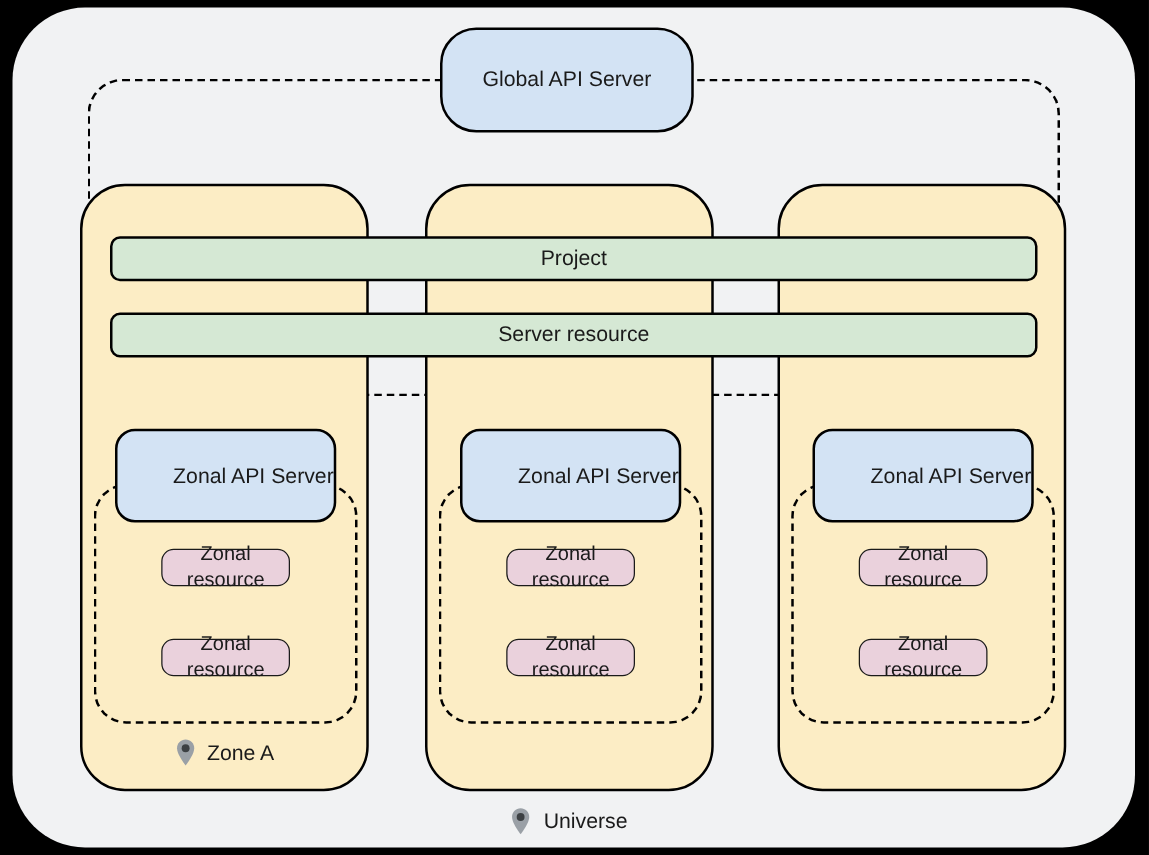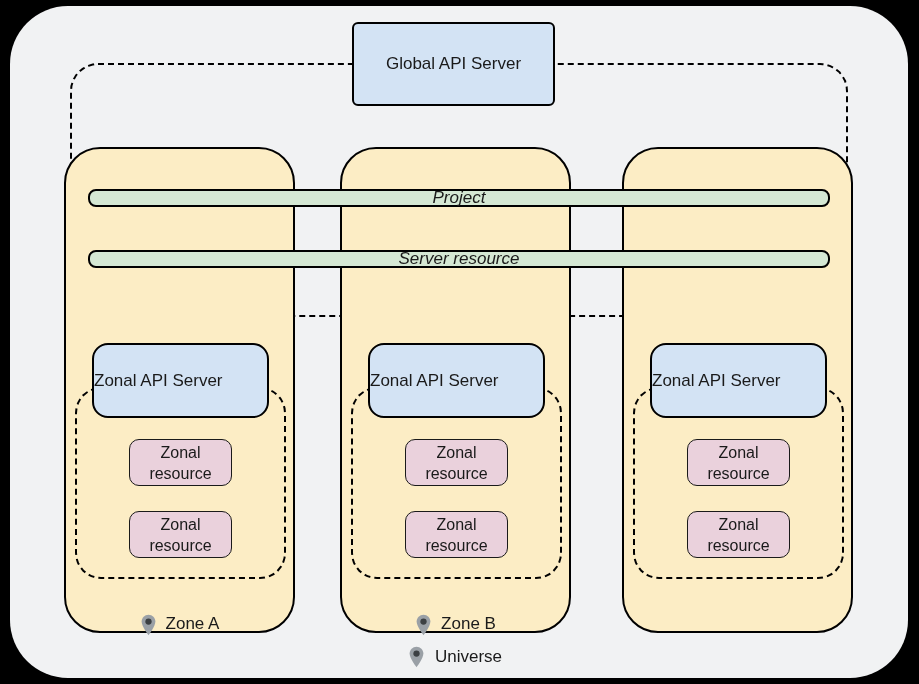--- a/index.html
+++ b/index.html
@@ -49,44 +49,43 @@
   }
   .zone-a { left: 64px; }
   .zone-b { left: 340px; }
   .zone-c { left: 622px; }
 
   
   .shared-bar {
     position: absolute;
     left: 88px;
     width: 742px;
-    height: 18px;
+    height: 36px;
     background: #d5e8d4;
     border: 2px solid #000000;
     border-radius: 8px;
     box-sizing: border-box;
     display: flex;
     align-items: center;
     justify-content: center;
     font-size: 17px;
-    font-style: italic;
   }
   .bar-project { top: 189px; }
   .bar-global-resource { top: 250px; }
 
   
   .global-api {
     position: absolute;
     left: 352px;
     top: 22px;
     width: 203px;
     height: 84px;
     background: #d3e3f4;
     border: 2px solid #000000;
-    border-radius: 6px;
+    border-radius: 29px;
     box-sizing: border-box;
     display: flex;
     align-items: center;
     justify-content: center;
     font-size: 17px;
   }
 
   
   .zone-dashed {
     position: absolute;
@@ -103,28 +102,28 @@
     left: 26px;
     top: 194px;
     width: 177px;
     height: 75px;
     background: #d3e3f4;
     border: 2px solid #000000;
     border-radius: 16px;
     box-sizing: border-box;
     display: flex;
     align-items: center;
-    justify-content: flex-start;
+    justify-content: flex-end;
     font-size: 17px;
   }
   .zonal-resource {
     position: absolute;
     left: 63px;
     width: 103px;
-    height: 47px;
+    height: 30px;
     background: #ead1dc;
     border: 1.5px solid #1a1a1a;
     border-radius: 10px;
     box-sizing: border-box;
     display: flex;
     align-items: center;
     justify-content: center;
     text-align: center;
     font-size: 16px;
     line-height: 21px;
@@ -132,25 +131,24 @@
   .res-1 { top: 290px; }
   .res-2 { top: 362px; }
 
   .zone-label {
     position: absolute;
     left: 0;
     top: 438px;
     width: 100%;
     height: 26px;
     display: flex;
-    align-items: flex-start;
+    align-items: flex-end;
     justify-content: center;
     gap: 9px;
     font-size: 17px;
-    margin-top: 27px;
   }
 
   .universe-label {
     position: absolute;
     left: 360px;
     top: 642px;
     width: 190px;
     height: 30px;
     display: flex;
     align-items: center;
@@ -192,27 +190,20 @@
     <div class="zone-dashed"></div>
     <div class="zonal-api">
       <span>Zonal API Server</span>
     </div>
     <div class="zonal-resource res-1">
       <span>Zonal resource</span>
     </div>
     <div class="zonal-resource res-2">
       <span>Zonal resource</span>
     </div>
-    <div class="zone-label">
-      <svg class="pin-icon" viewBox="0 0 24 32">
-        <path d="M12 1C6.5 1 2 5.5 2 11c0 7.5 10 20 10 20s10-12.5 10-20C22 5.5 17.5 1 12 1z" fill="#9aa0a6"></path>
-        <circle cx="12" cy="11" r="4.6" fill="#3c4043"></circle>
-      </svg>
-      <span>Zone B</span>
-    </div>
   </div>
 
   <div class="zone zone-c">
     <div class="zone-dashed"></div>
     <div class="zonal-api">
       <span>Zonal API Server</span>
     </div>
     <div class="zonal-resource res-1">
       <span>Zonal resource</span>
     </div>

